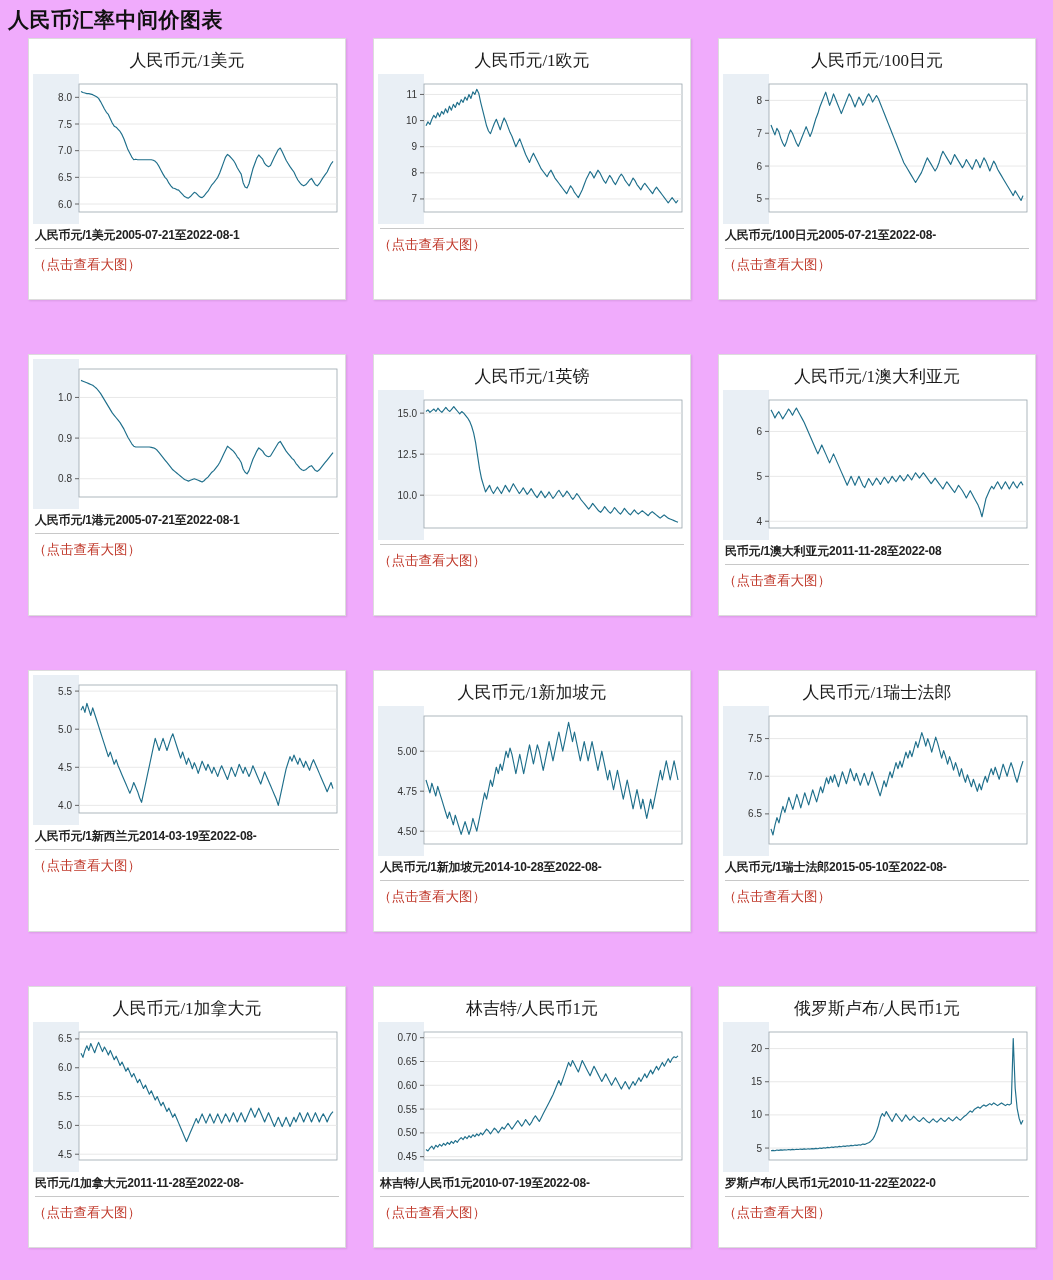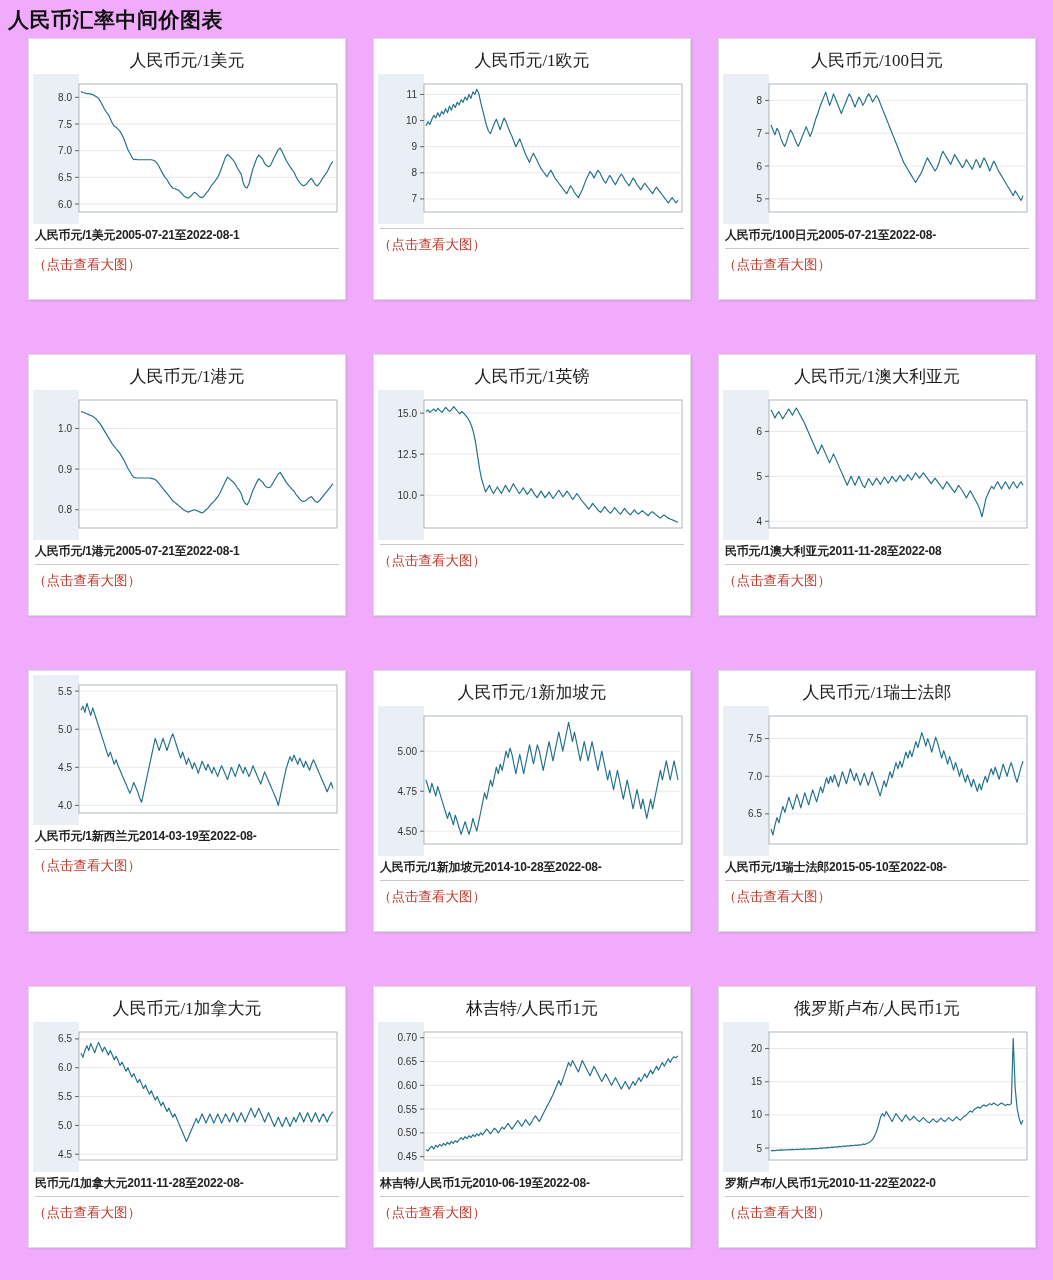--- a/index.html
+++ b/index.html
@@ -166,21 +166,20 @@
             <line x1="42" x2="46" y1="26.41025641025641" y2="26.41025641025641" stroke="#555" stroke-width="0.9"></line>
             <text x="39" y="29.91025641025641" text-anchor="end" class="tickl">8</text>
             <polyline points="48.00,51.03 49.95,55.95 51.91,60.87 53.86,54.31 55.81,57.59 57.77,64.15 59.72,69.08 61.67,72.36 63.63,67.44 65.58,60.87 67.53,55.95 69.49,59.23 71.44,64.15 73.40,69.08 75.35,72.36 77.30,67.44 79.26,62.51 81.21,57.59 83.16,52.67 85.12,57.59 87.07,62.51 89.02,57.59 90.98,51.03 92.93,44.46 94.88,39.54 96.84,32.97 98.79,28.05 100.74,23.13 102.70,18.21 104.65,24.77 106.60,31.33 108.56,26.41 110.51,19.85 112.47,24.77 114.42,29.69 116.37,34.62 118.33,39.54 120.28,34.62 122.23,29.69 124.19,24.77 126.14,19.85 128.09,23.13 130.05,28.05 132.00,32.97 133.95,28.05 135.91,23.13 137.86,26.41 139.81,31.33 141.77,28.05 143.72,23.13 145.67,19.85 147.63,23.13 149.58,28.05 151.53,24.77 153.49,21.49 155.44,24.77 157.40,29.69 159.35,34.62 161.30,39.54 163.26,44.46 165.21,49.38 167.16,54.31 169.12,59.23 171.07,64.15 173.02,69.08 174.98,74.00 176.93,78.92 178.88,83.85 180.84,88.77 182.79,92.05 184.74,95.33 186.70,98.62 188.65,101.90 190.60,105.18 192.56,108.46 194.51,105.18 196.47,101.90 198.42,98.62 200.37,93.69 202.33,88.77 204.28,83.85 206.23,87.13 208.19,90.41 210.14,93.69 212.09,96.97 214.05,93.69 216.00,88.77 217.95,82.21 219.91,77.28 221.86,80.56 223.81,83.85 225.77,87.13 227.72,90.41 229.67,85.49 231.63,80.56 233.58,83.85 235.53,87.13 237.49,90.41 239.44,93.69 241.40,90.41 243.35,85.49 245.30,88.77 247.26,92.05 249.21,95.33 251.16,90.41 253.12,85.49 255.07,88.77 257.02,93.69 258.98,88.77 260.93,83.85 262.88,87.13 264.84,92.05 266.79,96.97 268.74,92.05 270.70,87.13 272.65,90.41 274.60,95.33 276.56,98.62 278.51,101.90 280.47,105.18 282.42,108.46 284.37,111.74 286.33,115.03 288.28,118.31 290.23,121.59 292.19,116.67 294.14,119.95 296.09,123.23 298.05,126.51 300.00,121.59" fill="none" stroke="#1f6f8b" stroke-width="1.15" stroke-linejoin="round"></polyline>
           </svg>
         </div>
         <div class="caption">人民币元/100日元2005-07-21至2022-08-</div>
         <div class="cap-rule"></div>
         <div class="biglink">（点击查看大图）</div>
       </div>
       <div class="card">
-        <div class="chart-title">人民币元/1港元</div>
         <div class="plot-wrap">
           <svg width="310" height="150" viewBox="0 0 310 150">
             <rect x="0" y="0" width="46" height="150" fill="#e9eff5"></rect>
             <rect x="46" y="10" width="258" height="128" fill="#ffffff" stroke="#9aa5ad" stroke-width="0.8"></rect>
             <line x1="46" x2="304" y1="119.7142857142857" y2="119.7142857142857" stroke="#e2e2e2" stroke-width="0.8"></line>
             <line x1="42" x2="46" y1="119.7142857142857" y2="119.7142857142857" stroke="#555" stroke-width="0.9"></line>
             <text x="39" y="123.2142857142857" text-anchor="end" class="tickl">0.8</text>
             <line x1="46" x2="304" y1="79.07936507936509" y2="79.07936507936509" stroke="#e2e2e2" stroke-width="0.8"></line>
             <line x1="42" x2="46" y1="79.07936507936509" y2="79.07936507936509" stroke="#555" stroke-width="0.9"></line>
             <text x="39" y="82.57936507936509" text-anchor="end" class="tickl">0.9</text>
@@ -353,21 +352,21 @@
             <text x="39" y="66.79368029739777" text-anchor="end" class="tickl">0.60</text>
             <line x1="46" x2="304" y1="39.50185873605946" y2="39.50185873605946" stroke="#e2e2e2" stroke-width="0.8"></line>
             <line x1="42" x2="46" y1="39.50185873605946" y2="39.50185873605946" stroke="#555" stroke-width="0.9"></line>
             <text x="39" y="43.00185873605946" text-anchor="end" class="tickl">0.65</text>
             <line x1="46" x2="304" y1="15.710037174721194" y2="15.710037174721194" stroke="#e2e2e2" stroke-width="0.8"></line>
             <line x1="42" x2="46" y1="15.710037174721194" y2="15.710037174721194" stroke="#555" stroke-width="0.9"></line>
             <text x="39" y="19.210037174721194" text-anchor="end" class="tickl">0.70</text>
             <polyline points="48.00,127.53 49.95,128.96 51.91,126.10 53.86,124.20 55.81,127.06 57.77,123.25 59.72,125.15 61.67,122.30 63.63,124.20 65.58,121.35 67.53,123.25 69.49,120.39 71.44,122.30 73.40,119.44 75.35,121.35 77.30,118.49 79.26,120.39 81.21,117.54 83.16,115.64 85.12,117.54 87.07,114.68 89.02,116.59 90.98,113.73 92.93,115.64 94.88,112.78 96.84,114.68 98.79,111.83 100.74,113.73 102.70,110.88 104.65,112.78 106.60,109.93 108.56,107.07 110.51,108.97 112.47,111.83 114.42,108.97 116.37,106.12 118.33,108.02 120.28,110.88 122.23,108.02 124.19,105.17 126.14,107.07 128.09,104.22 130.05,101.36 132.00,104.22 133.95,107.07 135.91,104.22 137.86,101.36 139.81,98.51 141.77,101.36 143.72,104.22 145.67,101.36 147.63,97.55 149.58,100.41 151.53,103.26 153.49,100.41 155.44,96.60 157.40,93.75 159.35,96.60 161.30,99.46 163.26,95.65 165.21,91.84 167.16,88.04 169.12,84.23 171.07,80.42 173.02,76.62 174.98,72.81 176.93,68.05 178.88,63.29 180.84,58.54 182.79,63.29 184.74,57.58 186.70,51.87 188.65,46.16 190.60,40.45 192.56,44.26 194.51,38.55 196.47,42.36 198.42,46.16 200.37,49.97 202.33,44.26 204.28,38.55 206.23,42.36 208.19,46.16 210.14,49.97 212.09,53.78 214.05,49.02 216.00,44.26 217.95,48.07 219.91,51.87 221.86,55.68 223.81,59.49 225.77,55.68 227.72,51.87 229.67,55.68 231.63,59.49 233.58,63.29 235.53,59.49 237.49,55.68 239.44,59.49 241.40,63.29 243.35,67.10 245.30,63.29 247.26,59.49 249.21,63.29 251.16,67.10 253.12,63.29 255.07,59.49 257.02,63.29 258.98,59.49 260.93,55.68 262.88,59.49 264.84,55.68 266.79,51.87 268.74,55.68 270.70,51.87 272.65,48.07 274.60,51.87 276.56,48.07 278.51,44.26 280.47,48.07 282.42,44.26 284.37,40.45 286.33,44.26 288.28,40.45 290.23,36.65 292.19,40.45 294.14,36.65 296.09,34.74 298.05,35.70 300.00,33.79" fill="none" stroke="#1f6f8b" stroke-width="1.15" stroke-linejoin="round"></polyline>
           </svg>
         </div>
-        <div class="caption">林吉特/人民币1元2010-06-19至2022-08-</div>
+        <div class="caption">林吉特/人民币1元2010-07-19至2022-08-</div>
         <div class="cap-rule"></div>
         <div class="biglink">（点击查看大图）</div>
       </div>
       <div class="card">
         <div class="chart-title">俄罗斯卢布/人民币1元</div>
         <div class="plot-wrap">
           <svg width="310" height="150" viewBox="0 0 310 150">
             <rect x="0" y="0" width="46" height="150" fill="#e9eff5"></rect>
             <rect x="46" y="10" width="258" height="128" fill="#ffffff" stroke="#9aa5ad" stroke-width="0.8"></rect>
             <line x1="46" x2="304" y1="126.06217616580311" y2="126.06217616580311" stroke="#e2e2e2" stroke-width="0.8"></line>

